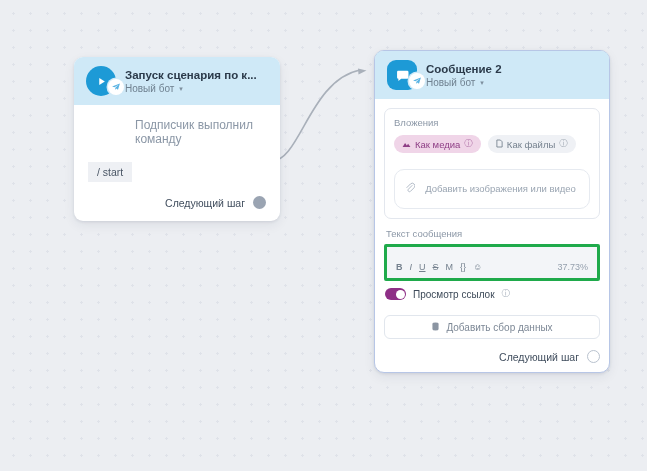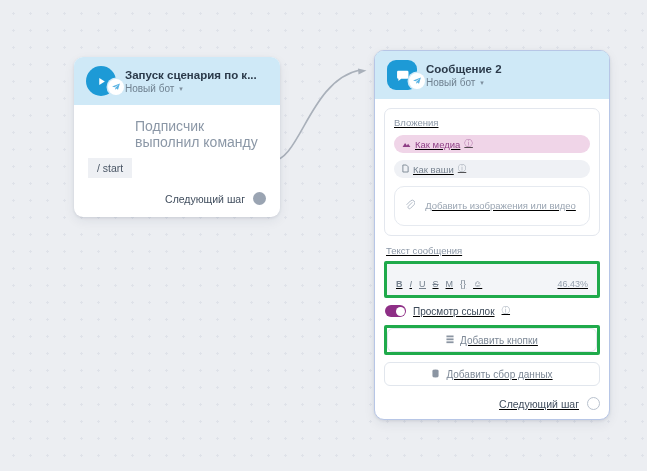--- a/index.html
+++ b/index.html
@@ -56,47 +56,47 @@
   .tg-badge {
     position: absolute; right: -8px; bottom: 1px;
     width: 16px; height: 16px; border-radius: 50%;
     background: #ffffff; display: flex; align-items: center; justify-content: center;
     box-shadow: 0 0 0 1.5px #cfe9f7;
   }
 
   
   #card-trigger { left: 74px; top: 57px; width: 206px; }
   .trig-body { padding: 13px 14px 12px 14px; }
-  .trig-label { font-size: 14px; color: #8b97a6; margin-bottom: 8px; padding-left: 47px; }
+  .trig-label { font-size: 12px; color: #8b97a6; margin-bottom: 16px; padding-left: 47px; }
   .cmd-chip {
     display: inline-block; background: #eef0f4; color: #4a5665;
     font-size: 10.5px; padding: 4px 9px; border-radius: 0;
   }
   .nextstep-row {
     display: flex; align-items: center; justify-content: flex-end;
     gap: 8px; margin-top: 14px;
   }
   .nextstep-label { font-size: 10.5px; color: #414e5e; }
   .dot-filled { width: 13px; height: 13px; border-radius: 50%; background: #9aa4b2; }
   .dot-hollow { width: 13px; height: 13px; border-radius: 50%; background: #fff; border: 1.5px solid #b9c2ce; }
 
   
   #card-message {
     left: 374px; top: 50px; width: 236px;
     border: 1.5px solid #b7c6e6; border-radius: 10px;
   }
   #card-message .card-head { border-radius: 8px 8px 0 0; }
-  .msg-body { padding: 9px 9px 9px 9px; text-decoration: underline; }
+  .msg-body { padding: 9px 9px 9px 9px; }
 
   .panel {
     border: 1px solid #e3e7ee; border-radius: 7px;
     padding: 8px 9px 9px 9px;
   }
   .panel-label { font-size: 9.5px; color: #8b97a6; margin-bottom: 7px; }
-  .chip-row { display: flex; gap: 7px; margin-bottom: 8px; flex-direction: column; }
+  .chip-row { display: flex; gap: 7px; margin-bottom: 16px; }
   .chip {
     display: flex; align-items: center; gap: 4px;
     font-size: 9.5px; padding: 3px 8px; border-radius: 11px;
     white-space: nowrap;
   }
   .chip.active { background: #f0d5e8; color: #8f3f86; }
   .chip.inactive { background: #eff1f5; color: #76828f; }
   .chip .info { opacity: .65; font-size: 8.5px; }
 
   .dropzone {
@@ -222,21 +222,21 @@
             </span>
             <span>Как медиа</span>
             <span class="info">ⓘ</span>
           </div>
           <div class="chip inactive">
             <span>
               <svg width="7" height="9" viewBox="0 0 8 10" xmlns="http://www.w3.org/2000/svg">
                 <path d="M1 1 H5 L7 3 V9 H1 Z" fill="none" stroke="#76828f" stroke-width="1"></path>
               </svg>
             </span>
-            <span>Как ваши</span>
+            <span>Как файлы</span>
             <span class="info">ⓘ</span>
           </div>
         </div>
         <div class="dropzone">
           <span class="clip-icon">
             <svg width="10" height="12" viewBox="0 0 10 12" xmlns="http://www.w3.org/2000/svg">
               <path d="M7.4 3.2 L3.3 7.3 a1.5 1.5 0 0 0 2.1 2.1 L9.1 5.7 a2.6 2.6 0 0 0 -3.7 -3.7 L1.6 5.8" fill="none" stroke="#b3bcc8" stroke-width="1"></path>
             </svg>
           </span>
           <span class="dropzone-text">Добавить изображения или видео</span>
@@ -249,45 +249,33 @@
           <div class="fmt-bar">
             <div class="fmt-icons">
               <span style="font-weight:bold">B</span>
               <span style="font-style:italic">I</span>
               <span style="text-decoration:underline">U</span>
               <span style="text-decoration:line-through">S</span>
               <span>M</span>
               <span>{}</span>
               <span>☺</span>
             </div>
-            <span class="fmt-pct">46.43%</span>
+            <span class="fmt-pct">37.73%</span>
           </div>
         </div>
       </div>
 
       <div class="toggle-row">
         <span class="switch">
             <span class="knob"></span>
           </span>
         <span class="toggle-label">Просмотр ссылок</span>
         <span class="info" style="font-size:8.5px;color:#a3adb9">ⓘ</span>
       </div>
 
-      <div class="hl">
-        <div class="wide-btn">
-          <span class="bi">
-            <svg width="8" height="9" viewBox="0 0 9 10" xmlns="http://www.w3.org/2000/svg">
-              <rect x="0.5" y="0.5" width="8" height="2" fill="#8b95a2"></rect>
-              <rect x="0.5" y="3.8" width="8" height="2" fill="#8b95a2"></rect>
-              <rect x="0.5" y="7.1" width="8" height="2" fill="#8b95a2"></rect>
-            </svg>
-          </span>
-          <span>Добавить кнопки</span>
-        </div>
-      </div>
 
       <div class="spacer8"></div>
 
       <div class="wide-btn">
         <span class="bi">
           <svg width="9" height="9" viewBox="0 0 10 10" xmlns="http://www.w3.org/2000/svg">
             <ellipse cx="5" cy="2" rx="3.4" ry="1.4" fill="#8b95a2"></ellipse>
             <path d="M1.6 2 V8 a3.4 1.4 0 0 0 6.8 0 V2" fill="#8b95a2"></path>
           </svg>
         </span>

